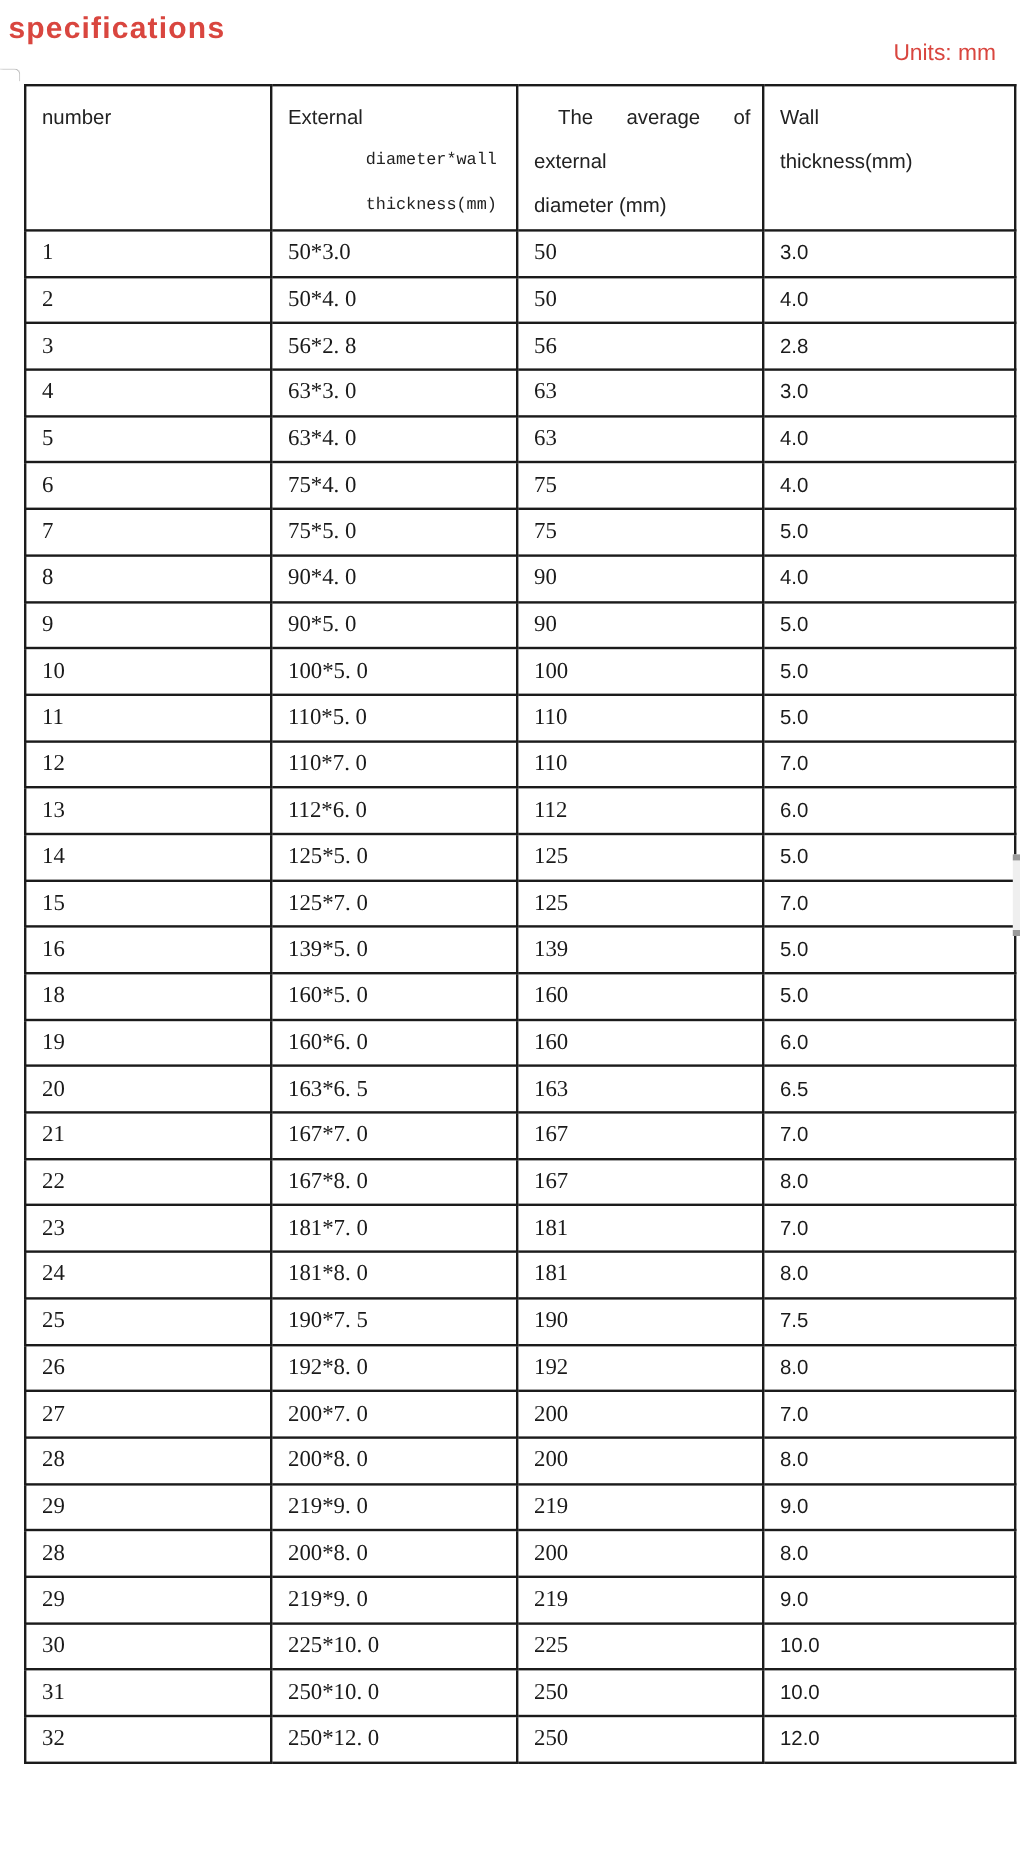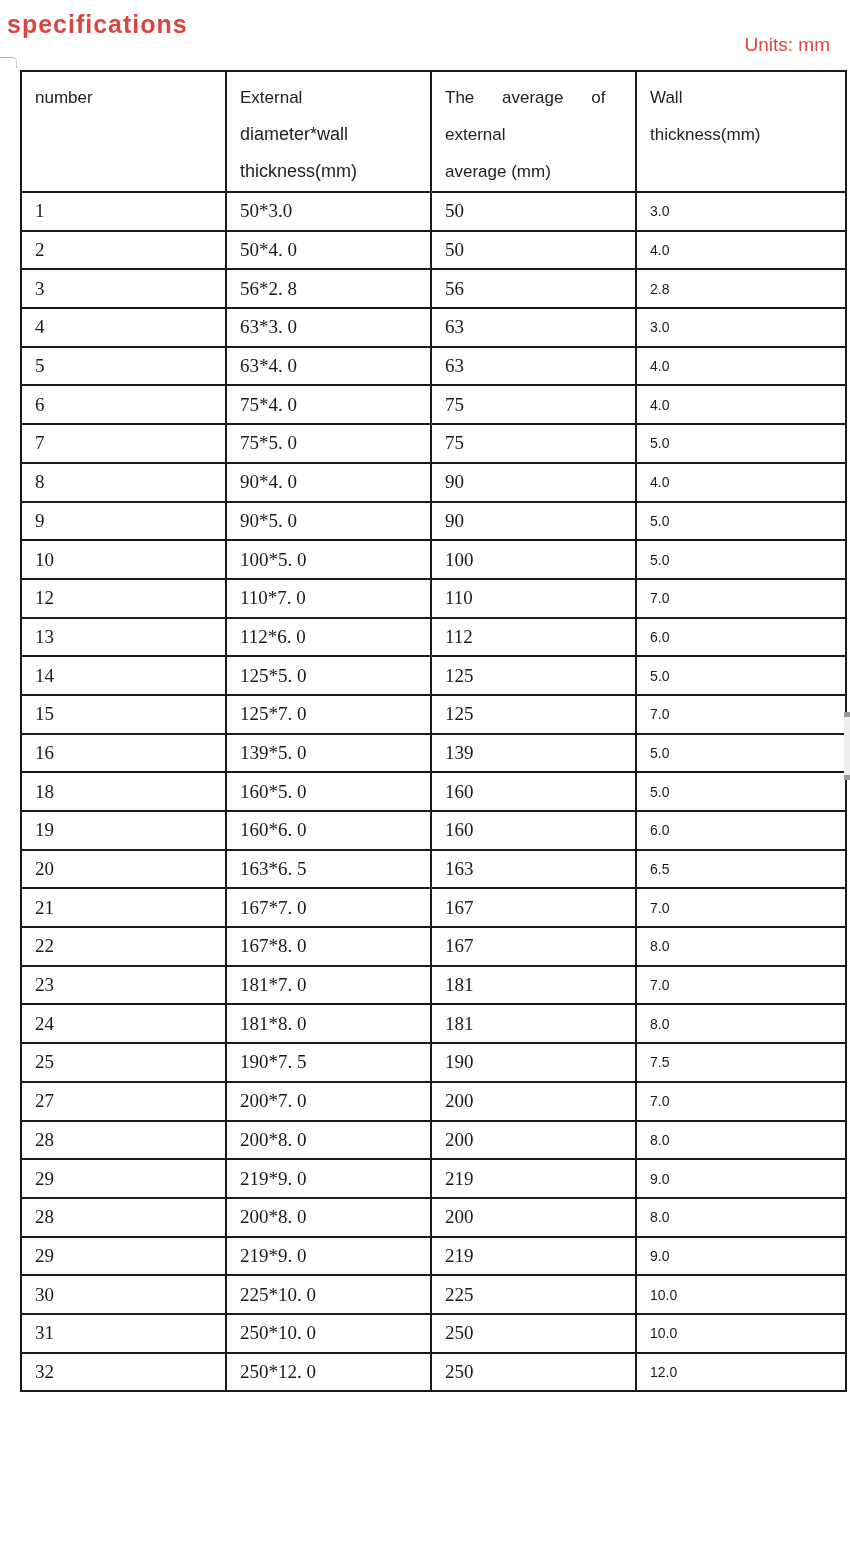--- a/index.html
+++ b/index.html
@@ -63,36 +63,36 @@
   }
   table.spec thead th {
     height: 112px;
     vertical-align: top;
     padding: 7px 16px 0 13px;
     font-size: 17px;
     font-weight: 400;
     color: #222222;
   }
   .hline { display: block; line-height: 37px; }
-  .hline.serif { font-family: Liberation Sans, sans-serif; font-size: 18px; }
-  .hline.justified { word-spacing: 23px; }
+  .hline.serif { font-family: Liberation Mono, monospace; font-size: 14px; text-align: right; }
+  .hline.justified { word-spacing: 23px; margin-left: 20px; }
   table.spec tbody td {
     height: 36.7px;
     padding: 0 4px 0 13px;
     vertical-align: middle;
   }
   table.spec tbody td.c1,
   table.spec tbody td.c2,
   table.spec tbody td.c3 {
     font-family: "Liberation Serif", serif;
     font-size: 19px;
   }
   table.spec tbody td.c4 {
     font-family: "Liberation Sans", sans-serif;
-    font-size: 14px;
+    font-size: 17px;
     margin-top: 23px;
   }
   .scrollbar-fragment {
     position: absolute;
     right: 0;
     top: 712px;
     width: 6px;
     height: 68px;
     background: #efefef;
   }
@@ -128,21 +128,21 @@
           <span class="hline sans">number</span>
         </th>
         <th>
           <span class="hline">External</span>
           <span class="hline serif">diameter*wall</span>
           <span class="hline serif">thickness(mm)</span>
         </th>
         <th>
           <span class="hline justified">The average of</span>
           <span class="hline">external</span>
-          <span class="hline">average (mm)</span>
+          <span class="hline">diameter (mm)</span>
         </th>
         <th>
           <span class="hline">Wall</span>
           <span class="hline">thickness(mm)</span>
         </th>
       </tr>
     </thead>
     <tbody>
         <tr>
           <td class="c1">1</td>
@@ -198,20 +198,26 @@
           <td class="c3">90</td>
           <td class="c4">5.0</td>
         </tr>
         <tr>
           <td class="c1">10</td>
           <td class="c2">100*5. 0</td>
           <td class="c3">100</td>
           <td class="c4">5.0</td>
         </tr>
         <tr>
+          <td class="c1">11</td>
+          <td class="c2">110*5. 0</td>
+          <td class="c3">110</td>
+          <td class="c4">5.0</td>
+        </tr>
+        <tr>
           <td class="c1">12</td>
           <td class="c2">110*7. 0</td>
           <td class="c3">110</td>
           <td class="c4">7.0</td>
         </tr>
         <tr>
           <td class="c1">13</td>
           <td class="c2">112*6. 0</td>
           <td class="c3">112</td>
           <td class="c4">6.0</td>
@@ -276,20 +282,26 @@
           <td class="c3">181</td>
           <td class="c4">8.0</td>
         </tr>
         <tr>
           <td class="c1">25</td>
           <td class="c2">190*7. 5</td>
           <td class="c3">190</td>
           <td class="c4">7.5</td>
         </tr>
         <tr>
+          <td class="c1">26</td>
+          <td class="c2">192*8. 0</td>
+          <td class="c3">192</td>
+          <td class="c4">8.0</td>
+        </tr>
+        <tr>
           <td class="c1">27</td>
           <td class="c2">200*7. 0</td>
           <td class="c3">200</td>
           <td class="c4">7.0</td>
         </tr>
         <tr>
           <td class="c1">28</td>
           <td class="c2">200*8. 0</td>
           <td class="c3">200</td>
           <td class="c4">8.0</td>

